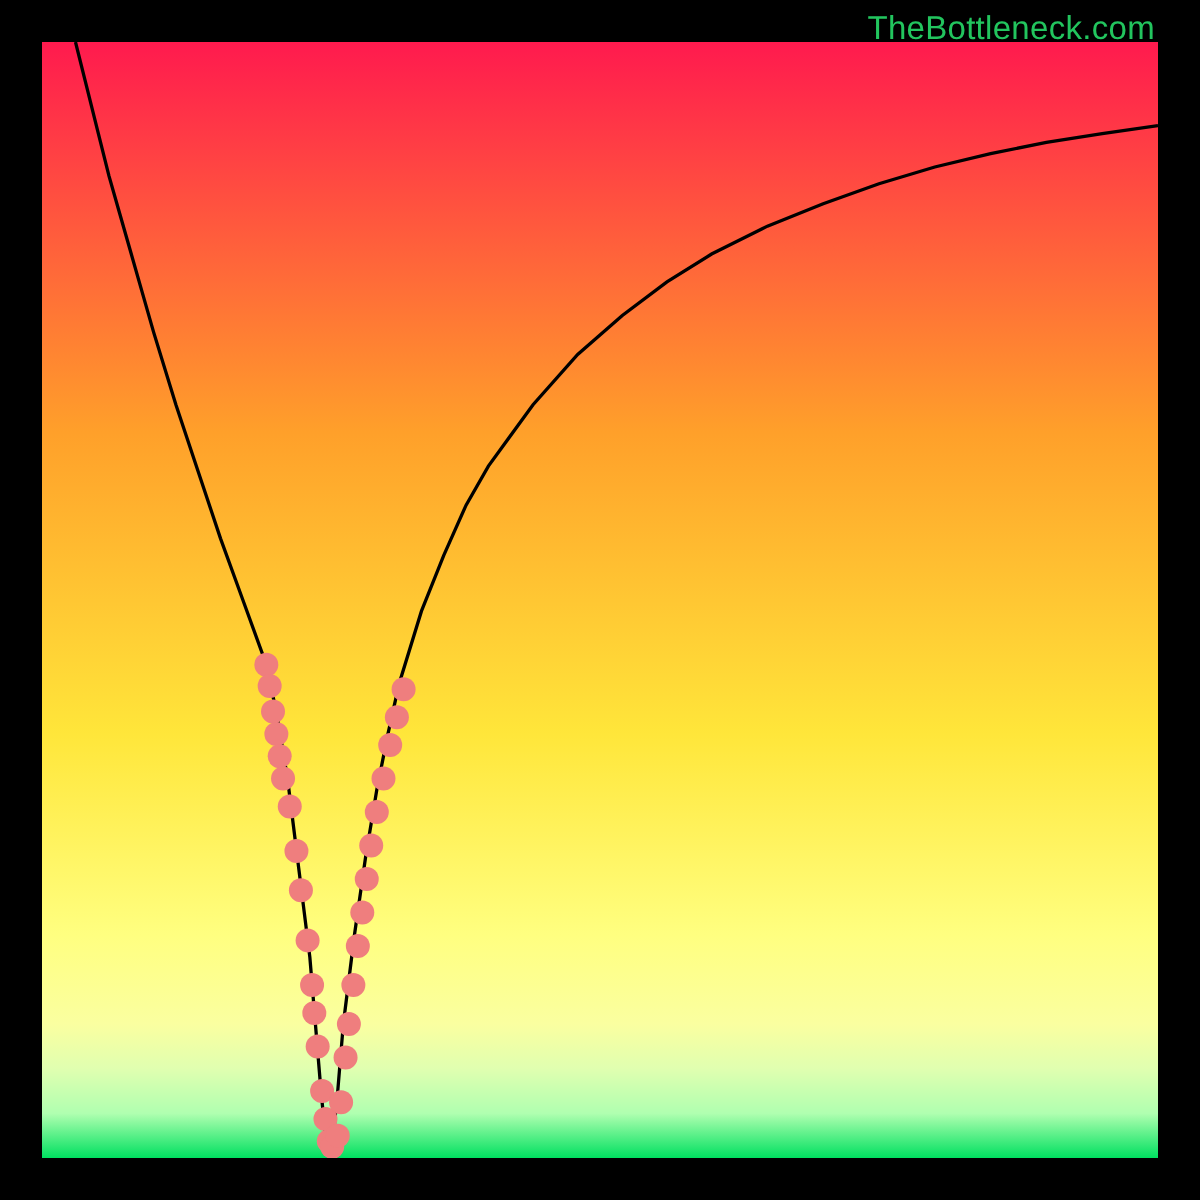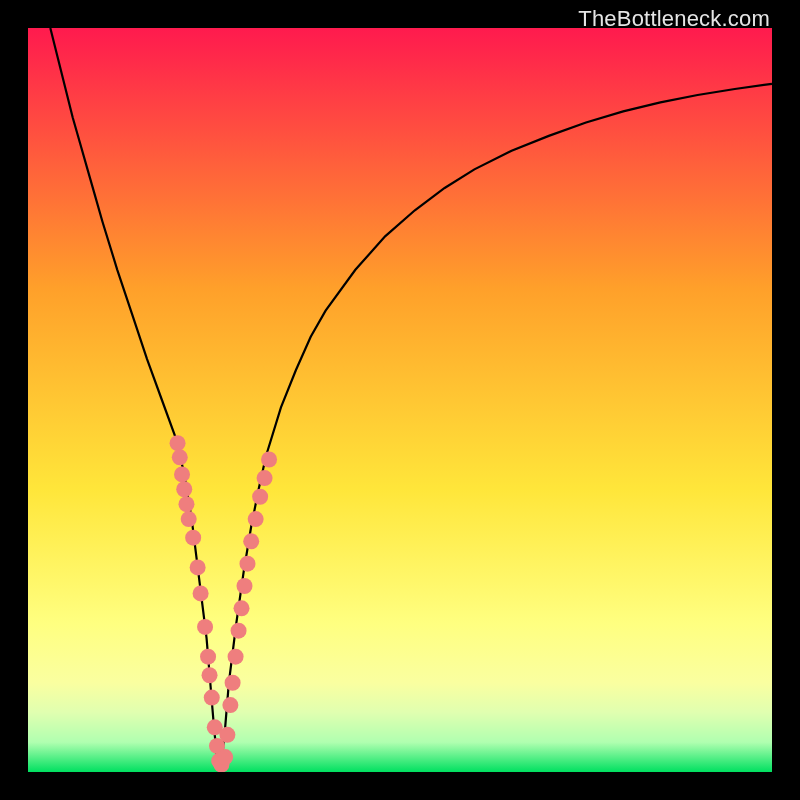--- a/index.html
+++ b/index.html
@@ -23,21 +23,21 @@
     position: absolute;
     left: 0;
     top: 0;
     width: 744px;
     height: 744px;
   }
   .watermark {
     position: absolute;
     top: 6px;
     right: 30px;
-    color: #e5e5e5;
+    color: #22c55e;
     font-size: 22px;
     font-weight: 500;
     letter-spacing: 0.2px;
     user-select: none;
   }
 </style>
 </head>
 <body>
 
 <div class="frame">

